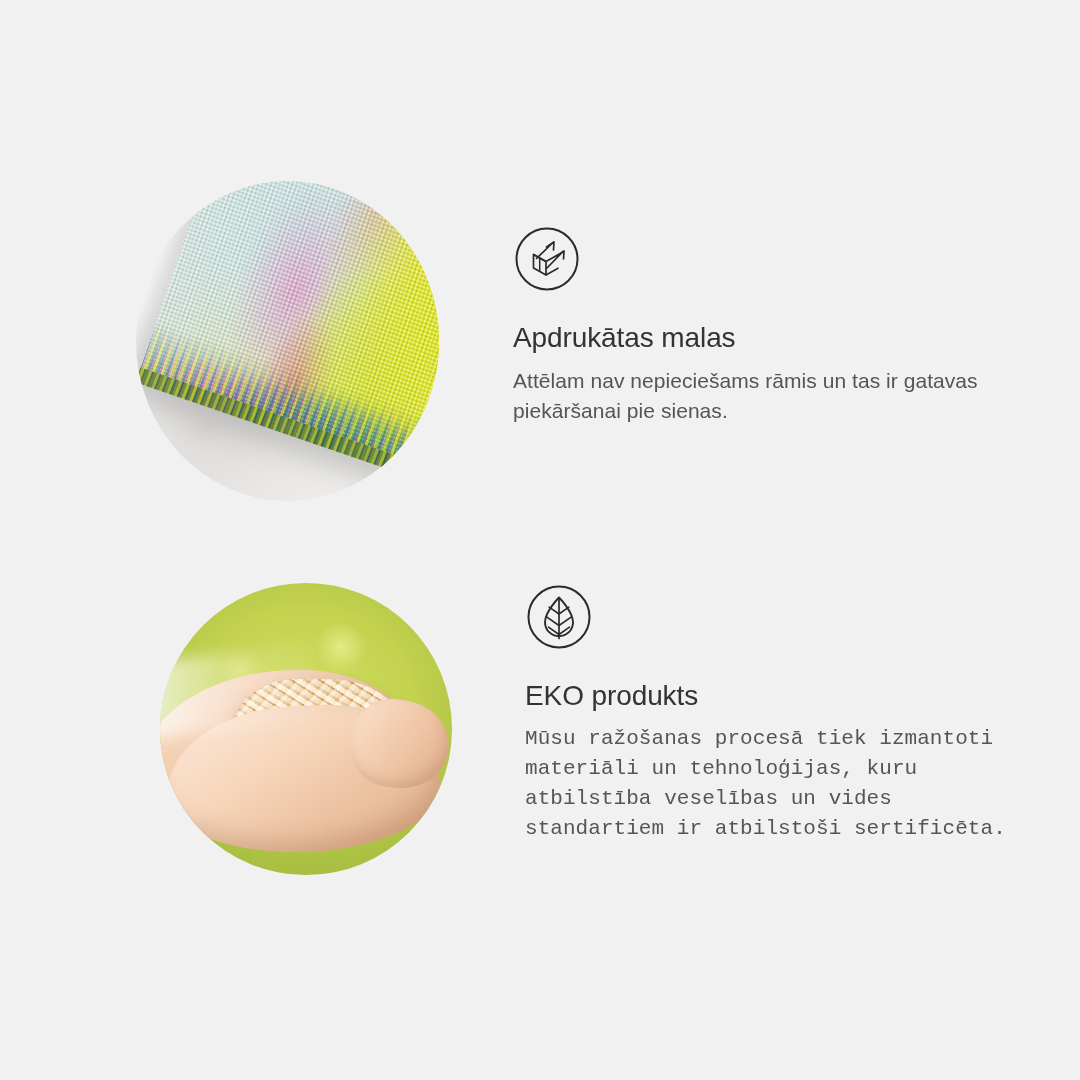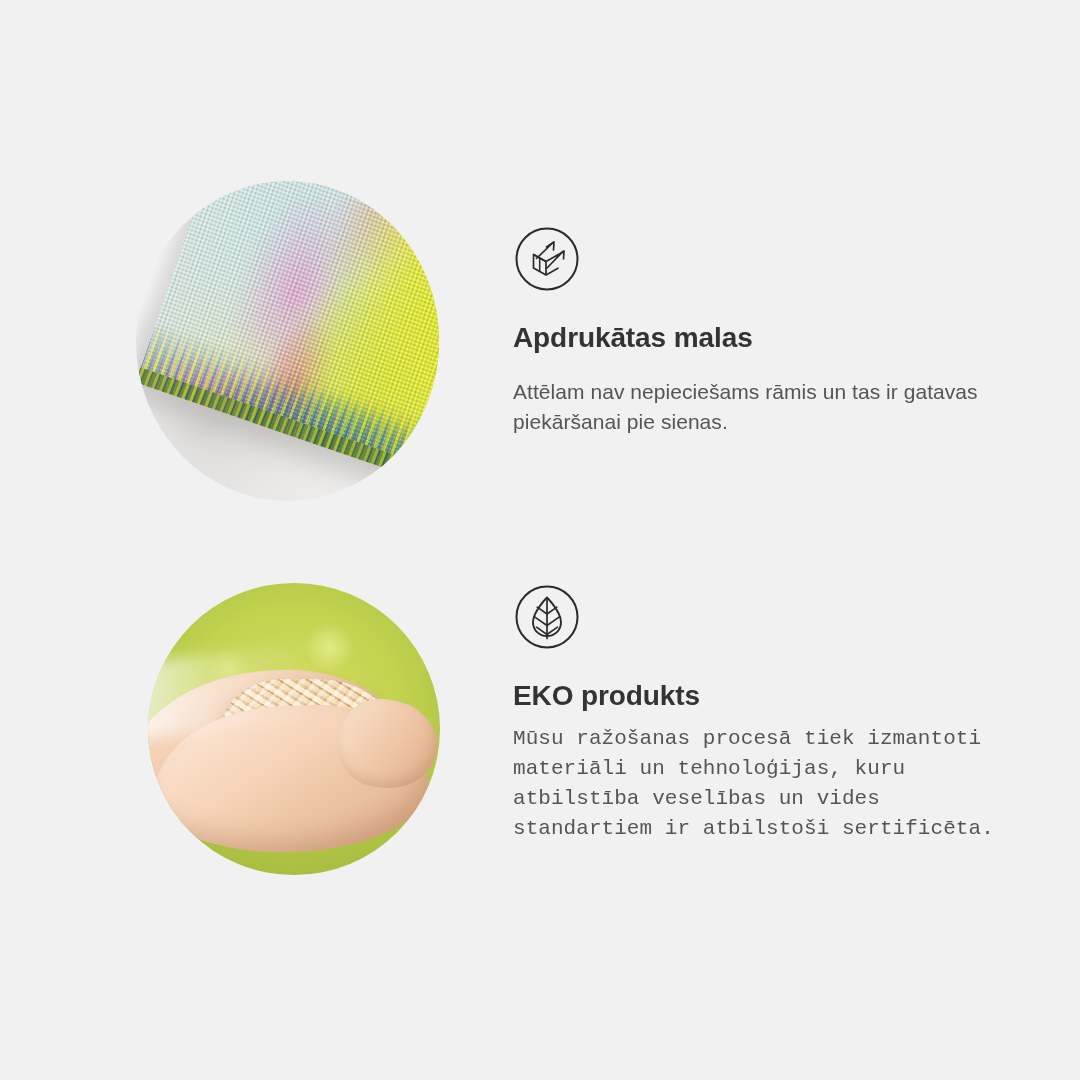--- a/index.html
+++ b/index.html
@@ -20,21 +20,21 @@
     inset: 0;
     background: #f1f1f1;
   }
 
   
   .feature {
     position: absolute;
     display: block;
   }
   #feature-printed-edges { left: 0; top: 150px; width: 1080px; height: 370px; }
-  #feature-eco          { left: 0; top: 560px; width: 860px; height: 340px; }
+  #feature-eco          { left: 12px; top: 560px; width: 860px; height: 340px; }
 
   
   .media-circle {
     position: absolute;
     border-radius: 50%;
     overflow: hidden;
   }
   #media-printed-edges {
     left: 136px; top: 31px;
     width: 303px; height: 320px;
@@ -225,37 +225,37 @@
   .icon-badge {
     width: 68px;
     height: 68px;
     display: block;
   }
   .icon-badge svg { display: block; width: 68px; height: 68px; }
 
   .feature-title {
     margin: 0;
     font-size: 28px;
-    font-weight: bold;
+    font-weight: normal;
     line-height: 1.2;
     color: #333333;
     letter-spacing: -0.1px;
   }
   .feature-desc {
     margin: 0;
     font-size: 21px;
     line-height: 30px;
     color: #555555;
     letter-spacing: 0.05px;
   }
 
   
   #feature-printed-edges .text-col { top: 75px; }
   #feature-printed-edges .feature-title { margin-top: 28px; }
-  #feature-printed-edges .feature-desc  { margin-top: 22px; width: 500px; }
+  #feature-printed-edges .feature-desc  { margin-top: 11px; width: 500px; }
 
   #feature-eco .text-col { top: 23px; }
   #feature-eco .feature-title { margin-top: 28px; }
   #feature-eco .feature-desc  { margin-top: 11px; width: 505px; font-family: Liberation Mono, monospace; }
 </style>
 </head>
 <body>
 
 <div class="page">
 

